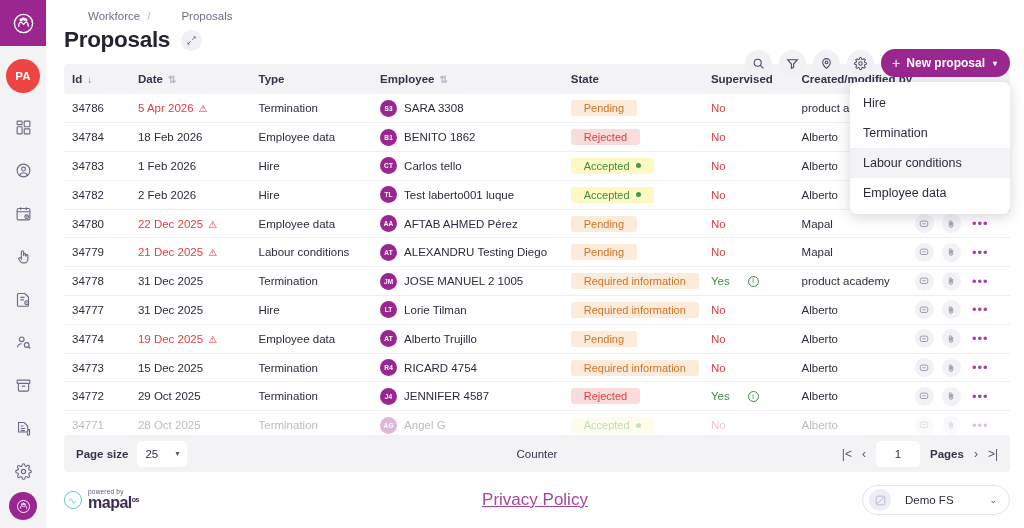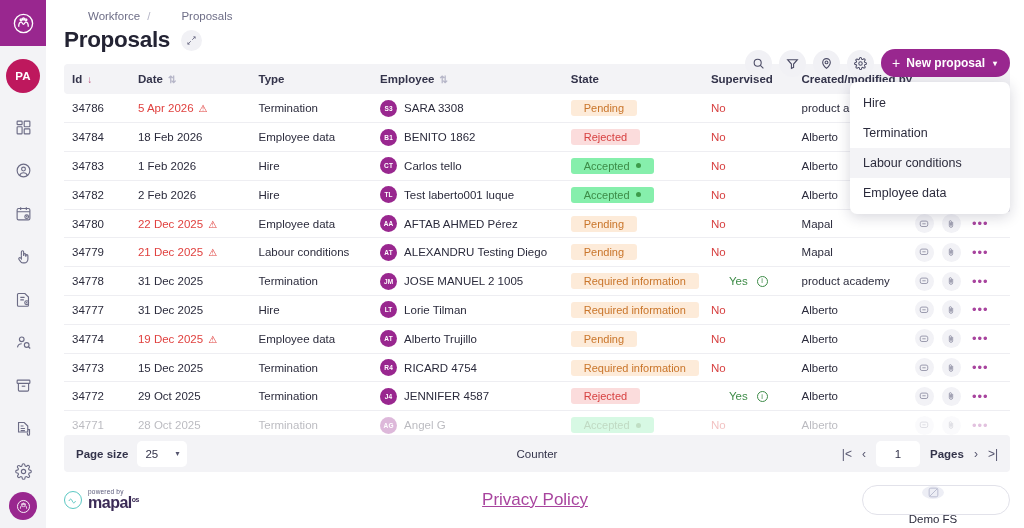--- a/index.html
+++ b/index.html
@@ -16,21 +16,21 @@
     width: 46px; height: 528px; background: #f3f3f6;
     display: flex; flex-direction: column; align-items: center;
     flex: 0 0 46px; position: relative;
   }
   .brand-tile {
     width: 46px; height: 46px; background: #99278f;
     display: flex; align-items: center; justify-content: center;
   }
   .user-avatar {
     width: 34px; height: 34px; border-radius: 50%;
-    background: #be185d; color: #fff; font-size: 11.5px; font-weight: bold;
+    background: #ef4444; color: #fff; font-size: 11.5px; font-weight: bold;
     display: flex; align-items: center; justify-content: center;
     margin-top: 13px; letter-spacing: .3px;
   }
   .nav-list { margin-top: 18px; display: flex; flex-direction: column; align-items: center; gap: 11px; }
   .nav-item {
     width: 34px; height: 32px; display: flex; align-items: center; justify-content: center;
     color: #6b6b85; cursor: pointer; border-radius: 7px;
   }
   .nav-item svg { display: block; }
   .sidebar-bottom { position: absolute; bottom: 8px; left: 0; width: 46px; display: flex; justify-content: center; }
@@ -115,26 +115,26 @@
   .emp-cell { display: flex; align-items: center; gap: 7px; }
   .emp-avatar {
     width: 17px; height: 17px; border-radius: 50%; background: #99278f; color: #fff;
     font-size: 6.5px; font-weight: bold; display: flex; align-items: center; justify-content: center;
     flex: 0 0 17px; letter-spacing: .2px;
   }
 
   .chip { display: inline-flex; align-items: center; gap: 6px; border-radius: 3px; padding: 2px 13px; font-size: 11px; }
   .chip-pending  { background: #fdebd9; color: #c9752a; }
   .chip-rejected { background: #fbdcdc; color: #d74141; }
-  .chip-accepted { background: #86efac; color: #3d8b47; }
+  .chip-accepted { background: #fef9c3; color: #3d8b47; }
   .chip-required { background: #fdebd9; color: #c9752a; }
   .dot { width: 5px; height: 5px; border-radius: 50%; background: #3d9b4a; display: inline-block; }
 
   .sup-no  { color: #d74141; }
-  .sup-yes { color: #3d8b47; display: inline-flex; align-items: center; gap: 9px; margin-left: 18px; }
+  .sup-yes { color: #3d8b47; display: inline-flex; align-items: center; gap: 18px; }
   .info-ic {
     width: 11px; height: 11px; border-radius: 50%; border: 1px solid #3d8b47;
     font-size: 7.5px; display: inline-flex; align-items: center; justify-content: center; line-height: 1;
   }
 
   .actions { display: flex; align-items: center; gap: 8px; }
   .act-btn {
     width: 19px; height: 19px; border-radius: 50%; background: #f2f2f6;
     display: flex; align-items: center; justify-content: center; color: #8a8aa0; cursor: pointer;
   }
@@ -175,21 +175,21 @@
   .p-mark { width: 18px; height: 18px; border-radius: 50%; border: 1.4px solid #5bc8c3; display:flex; align-items:center; justify-content:center; }
   .p-text { line-height: 1; }
   .p-small { font-size: 6.5px; color: #5a5a7a; display: block; letter-spacing: .2px; }
   .p-brand { font-size: 16px; color: #3b2b56; font-weight: bold; letter-spacing: -.5px; }
   .p-brand sup { font-size: 7px; vertical-align: super; }
   .foot-center { position: absolute; left: 0; right: 0; text-align: center; }
   .privacy { font-size: 17px; color: #a8449e; text-decoration: underline; cursor: pointer; }
   .copyright { font-size: 11px; color: #2b2b3c; margin-top: 3px; }
   .org-select {
     margin-left: auto; width: 148px; height: 30px; border: 1px solid #e2e2ea; border-radius: 15px;
-    display: flex; align-items: center; gap: 14px; padding: 0 12px 0 6px; cursor: pointer; background:#fff; z-index:2;flex-direction:column;
+    display: flex; align-items: center; gap: 14px; padding: 0 12px 0 6px; cursor: pointer; background:#fff; z-index:2;
   }
   .org-logo { width: 22px; height: 22px; border-radius: 50%; background: #edeef5; display:flex; align-items:center; justify-content:center; color:#b9bcd0; }
   .org-name { font-size: 11.5px; color: #2b2b3c; }
   .org-caret { margin-left: auto; font-size: 9px; color: #55556e; }
 </style>
 </head>
 <body>
 
 <div class="app">
 

